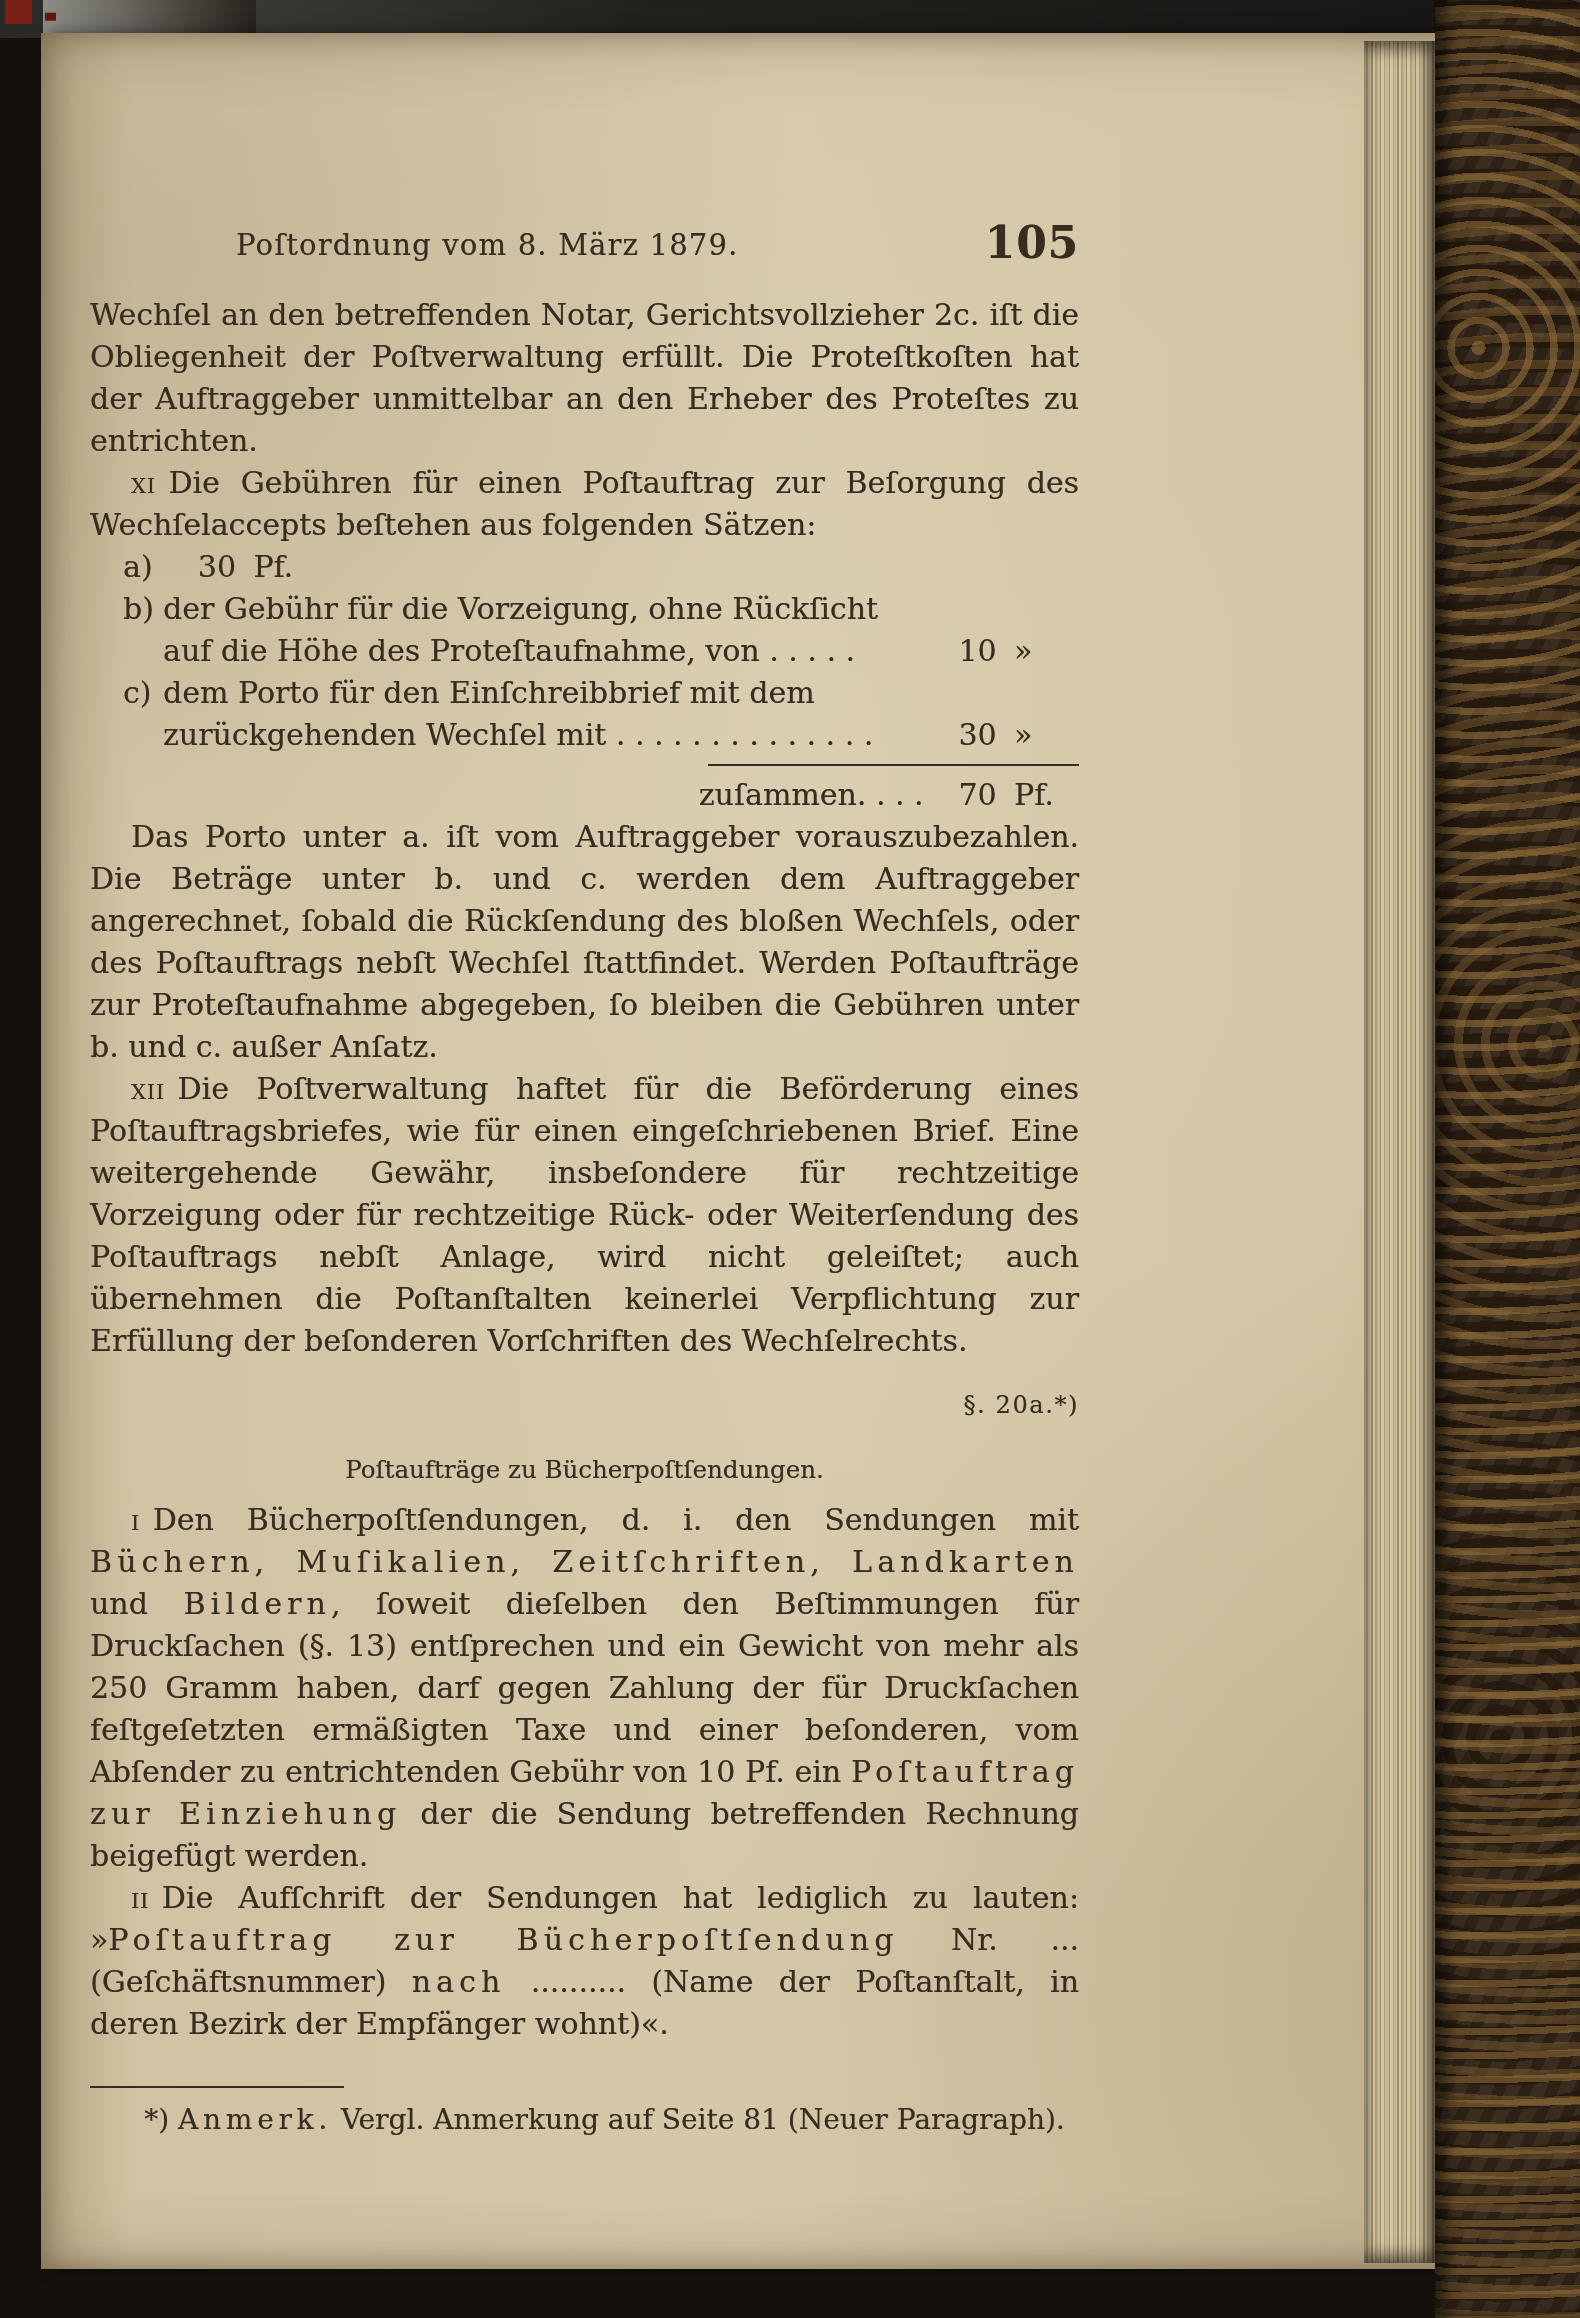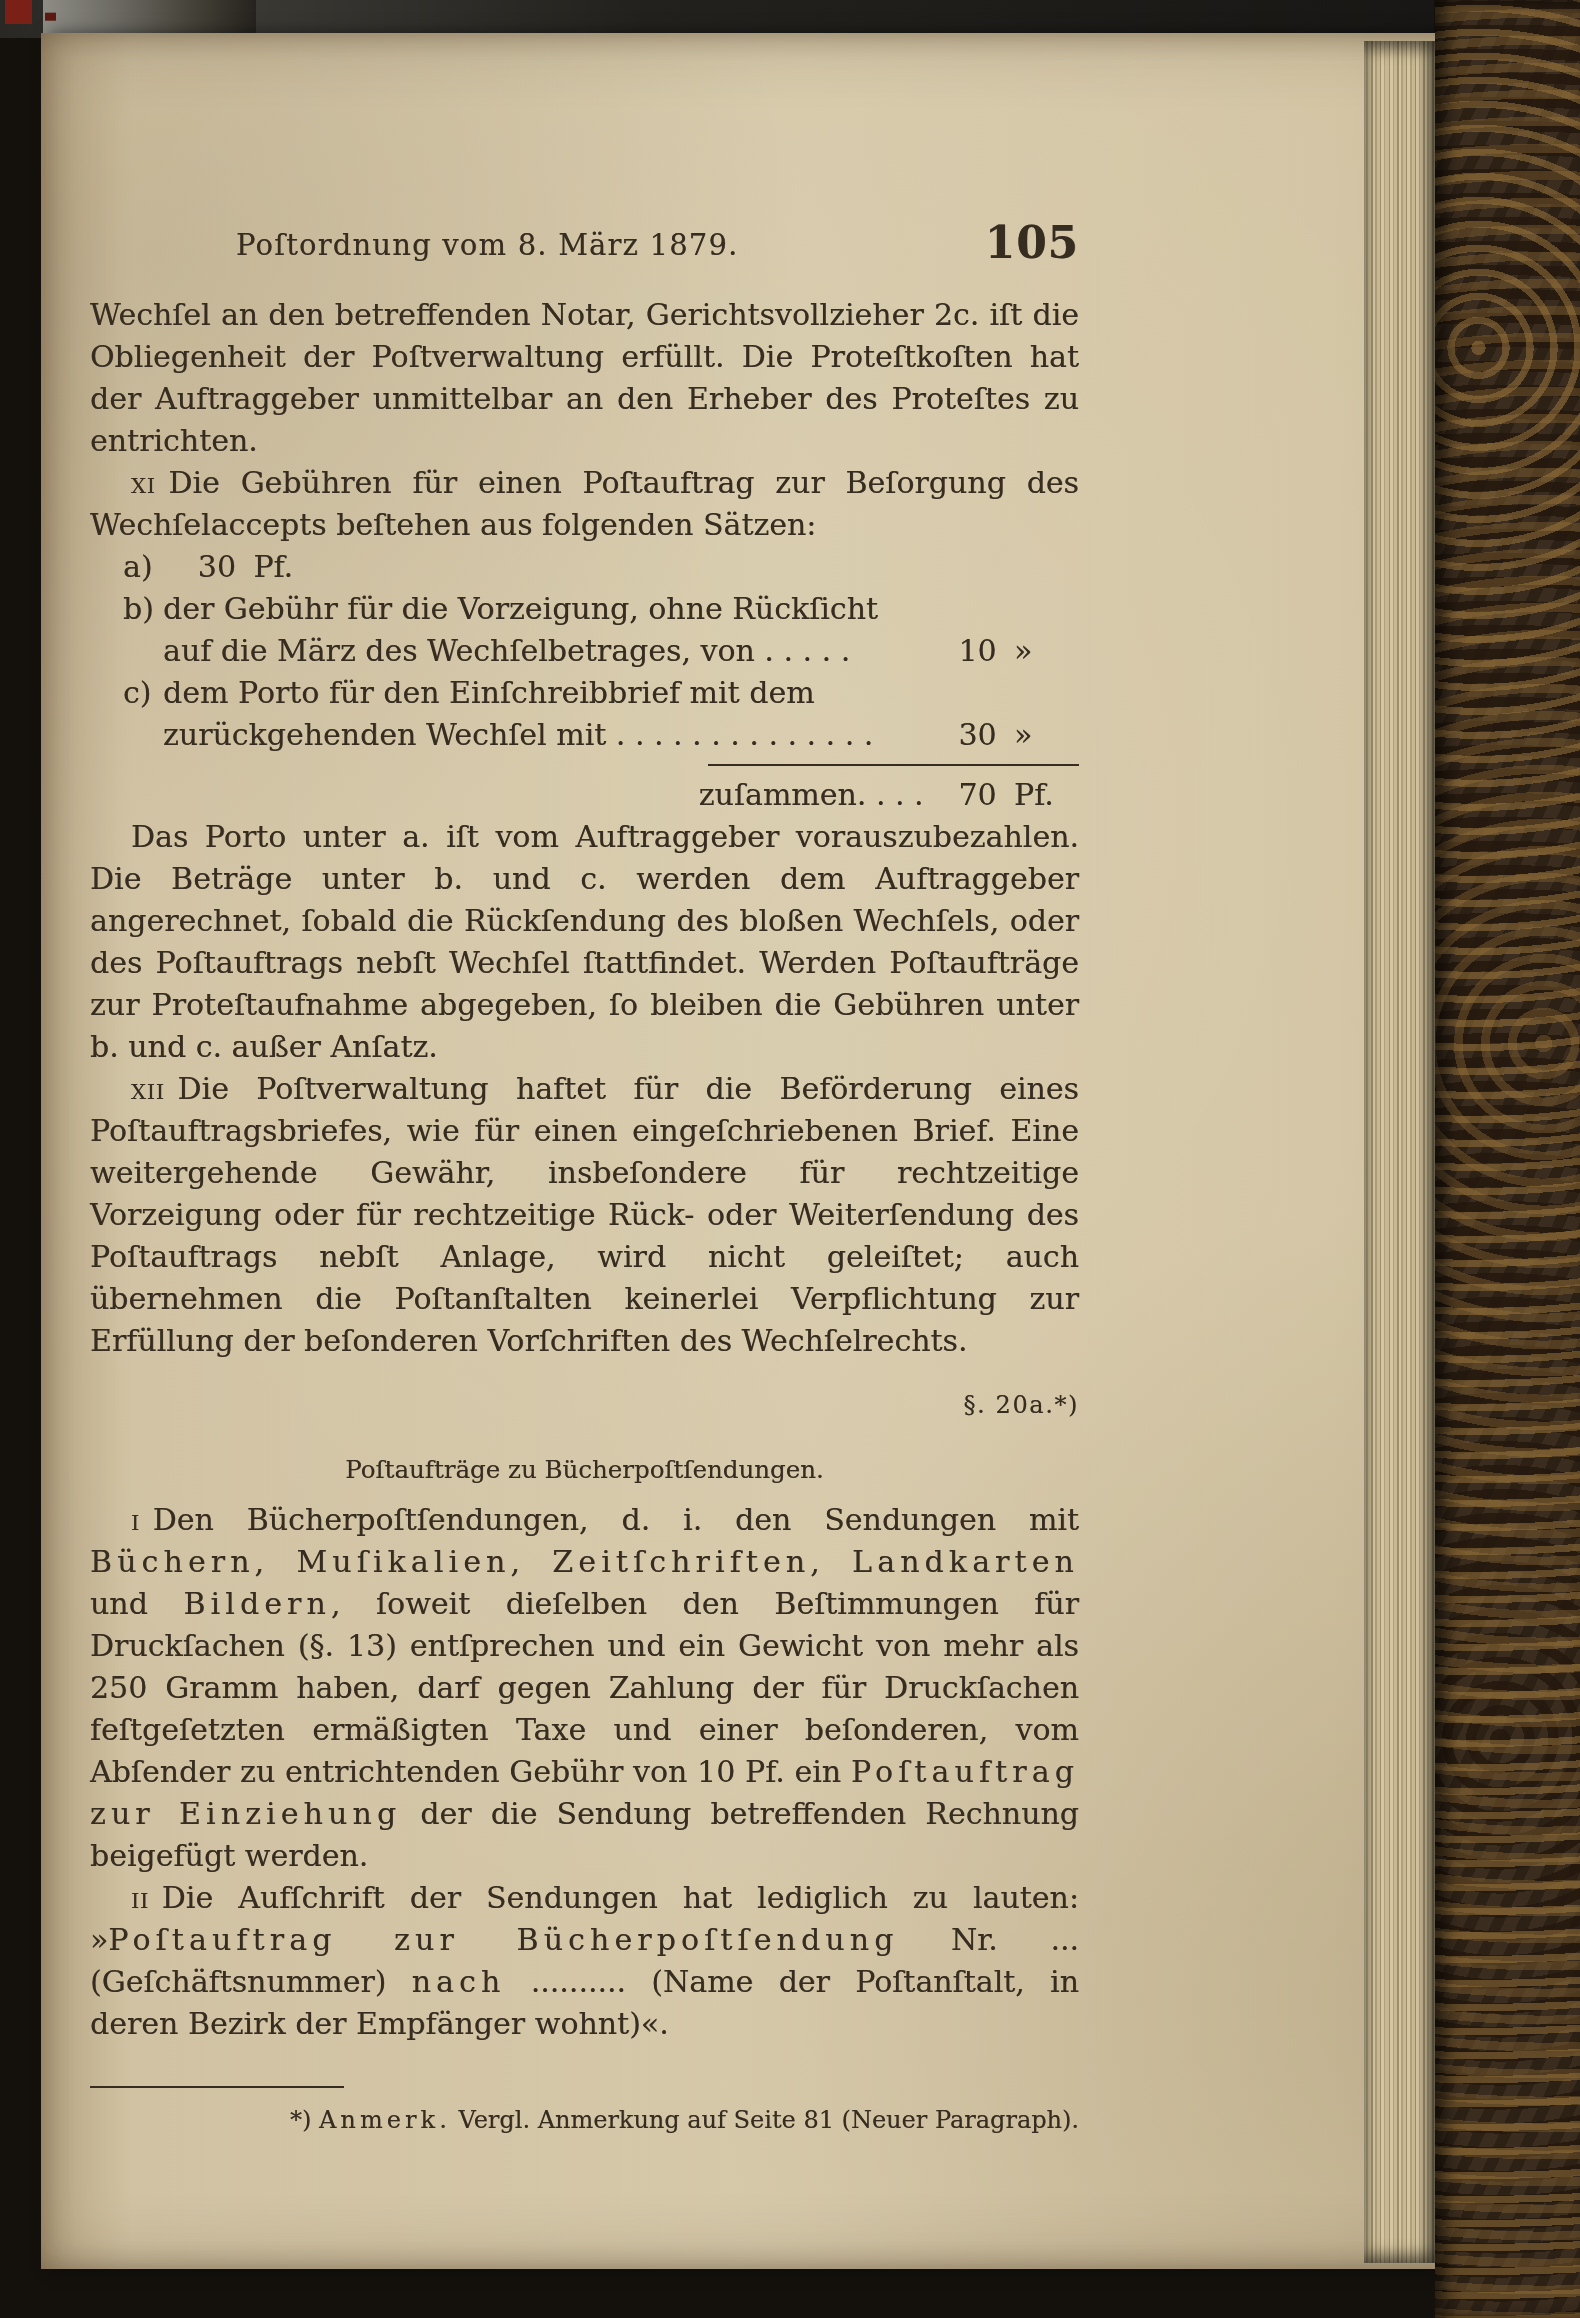--- a/index.html
+++ b/index.html
@@ -62,21 +62,21 @@
   .amt{flex:0 0 73px;text-align:right;}
   .unit{flex:0 0 65px;padding-left:17.4px;}
   .sum-rule{height:0;border-top:2.4px solid #362c20;width:371px;margin:8px 0 8px auto;}
   .fee-row.sum{justify-content:flex-end;}
   .sum-label{text-align:right;}
 
   .sect-head{text-align:right;font-size:24px;margin:22px 0 27px;letter-spacing:1.6px;text-indent:0;}
   .sect-sub{text-align:center;font-size:24.5px;line-height:33px;margin:0 0 12.6px;text-indent:0;}
 
   .fn-rule{width:254px;height:0;border-top:2.4px solid #362c20;margin:41px 0 14.2px;}
-  .footnote{margin:0;font-size:24px;line-height:36px;text-indent:40px;text-align:right;}
+  .footnote{margin:0;font-size:28px;line-height:36px;text-indent:40px;text-align:center;}
 </style>
 </head>
 <body>
 
 <div class="shot">
 
   <div class="top-band"></div>
   <div class="spine-top"></div>
   <div class="red-mark"></div>
 
@@ -97,21 +97,21 @@
           <span class="fee-label">a)</span>
           <span class="amt">30</span>
           <span class="unit">Pf.</span>
         </div>
         <div class="fee-row">
           <span class="fee-label">b)</span>
           <span class="fee-text">der Gebühr für die Vorzeigung, ohne Rückſicht</span>
         </div>
         <div class="fee-row">
           <span class="fee-label"></span>
-          <span class="fee-text">auf die März des Wechſelbetrages, von . . . . .</span>
+          <span class="fee-text">auf die Höhe des Proteſtaufnahme, von . . . . .</span>
           <span class="amt">10</span>
           <span class="unit">»</span>
         </div>
         <div class="fee-row">
           <span class="fee-label">c)</span>
           <span class="fee-text">dem Porto für den Einſchreibbrief mit dem</span>
         </div>
         <div class="fee-row">
           <span class="fee-label"></span>
           <span class="fee-text">zurückgehenden Wechſel mit . . . . . . . . . . . . . .</span>

